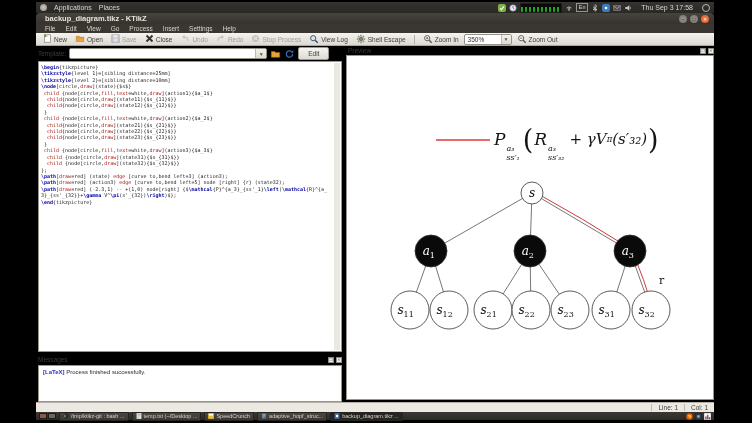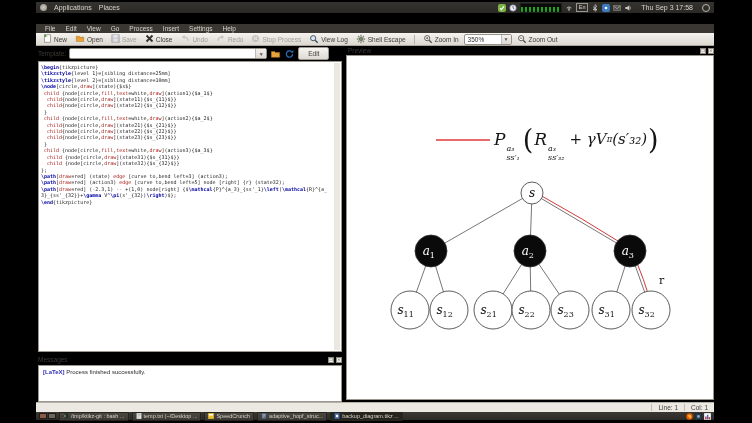--- a/index.html
+++ b/index.html
@@ -146,20 +146,28 @@
           <svg width="8" height="8" viewBox="0 0 12 12">
             <path d="M2 4.5h2.5L8 2v8L4.5 7.5H2z" fill="#c9c5bc"></path>
             <path d="M9 4a3 3 0 0 1 0 4" stroke="#c9c5bc" fill="none"></path>
           </svg>
         </span>
       </span>
     <span class="clocktxt">Thu Sep 3 17:58</span>
     <span class="gearbtn"></span>
   </div>
 
+  <div class="titlebar">
+    <span class="title">backup_diagram.tikz - KTikZ</span>
+    <span class="winbtns">
+      <span class="wbtn">–</span>
+      <span class="wbtn">□</span>
+      <span class="wbtn close">✕</span>
+    </span>
+  </div>
 
   <div class="menubar" id="menubar">
       <span class="menu-item">File</span>
       <span class="menu-item">Edit</span>
       <span class="menu-item">View</span>
       <span class="menu-item">Go</span>
       <span class="menu-item">Process</span>
       <span class="menu-item">Insert</span>
       <span class="menu-item">Settings</span>
       <span class="menu-item">Help</span>

